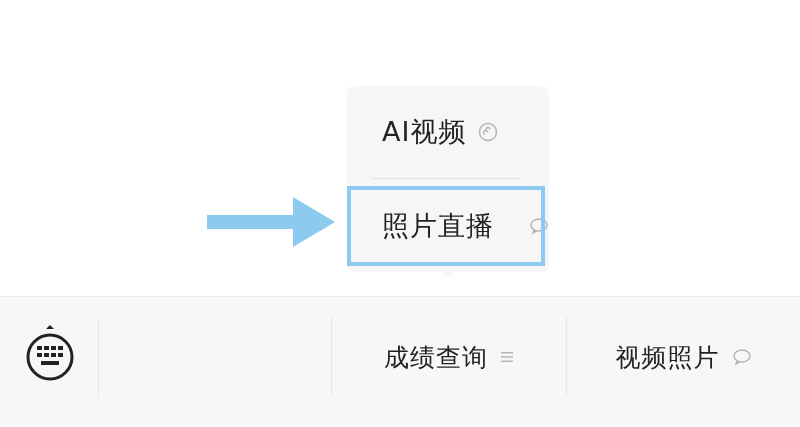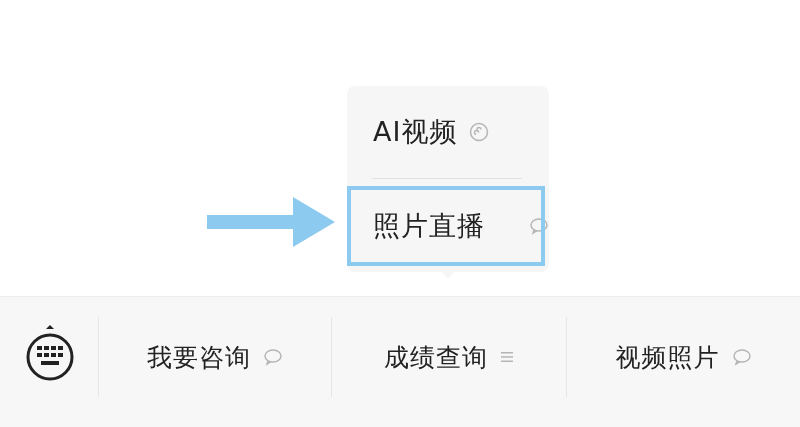--- a/index.html
+++ b/index.html
@@ -16,21 +16,21 @@
     .popup-tail {
       position:absolute; left:440px; top:270px; width:0; height:0;
       border-left:8px solid transparent; border-right:8px solid transparent;
       border-top:8px solid #f6f6f6;
     }
     .popup-item {
       position:absolute; left:0; width:202px; height:92px;
       display:flex; align-items:center; padding-left:26px; box-sizing:border-box;
       font-size:27px; color:#222; cursor:pointer;
     }
-    .popup-item .label { letter-spacing:1px; }
+    .popup-item .label { letter-spacing:1px;margin-left:9px; }
     .popup-item .icon { margin-left:12px; display:inline-flex; }
     .item-1 { top:0; }
     .item-2 { top:94px;justify-content:space-between; }
     .popup-divider {
       position:absolute; left:25px; top:92px; width:150px; height:1px; background:#e2e2e2;
     }
     .highlight {
       position:absolute; left:347px; top:186px; width:198px; height:80px;
       border:4px solid #8ccaf0; box-sizing:border-box; pointer-events:none;
     }
@@ -96,29 +96,20 @@
         <rect x="13" y="29" width="5" height="4"></rect>
           <rect x="20" y="29" width="5" height="4"></rect>
         <rect x="27" y="29" width="5" height="4"></rect>
           <rect x="34" y="29" width="5" height="4"></rect>
         <rect x="17" y="37" width="18" height="4"></rect>
       </g>
     </svg>
   </div>
   <div class="sep" style="left:98px;"></div>
 
-  <div class="menu-btn" style="left:99px; width:232px;">
-    <span class="label">我要咨询</span>
-    <span class="icon">
-      <svg width="20" height="18" viewBox="0 0 20 18">
-        <ellipse cx="10" cy="8" rx="8" ry="6" fill="none" stroke="#b5b5b5" stroke-width="1.5"></ellipse>
-        <path d="M5 13 L4 16 L8 13.6" fill="none" stroke="#b5b5b5" stroke-width="1.5"></path>
-      </svg>
-    </span>
-  </div>
   <div class="sep" style="left:331px;"></div>
 
   <div class="menu-btn" style="left:332px; width:234px;">
     <span class="label">成绩查询</span>
     <span class="icon">
       <svg width="14" height="14" viewBox="0 0 14 14">
         <rect x="1" y="2" width="12" height="1.5" fill="#b5b5b5"></rect>
         <rect x="1" y="6.2" width="12" height="1.5" fill="#b5b5b5"></rect>
         <rect x="1" y="10.5" width="12" height="1.5" fill="#b5b5b5"></rect>
       </svg>

